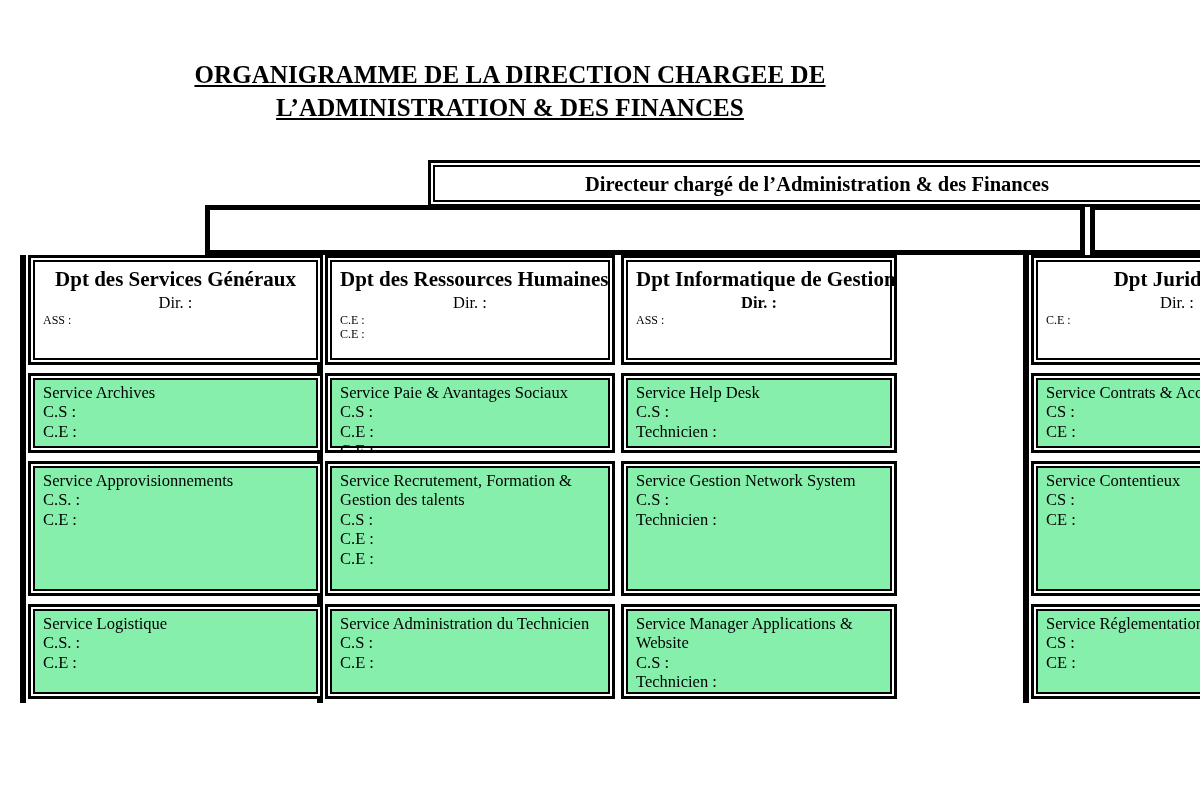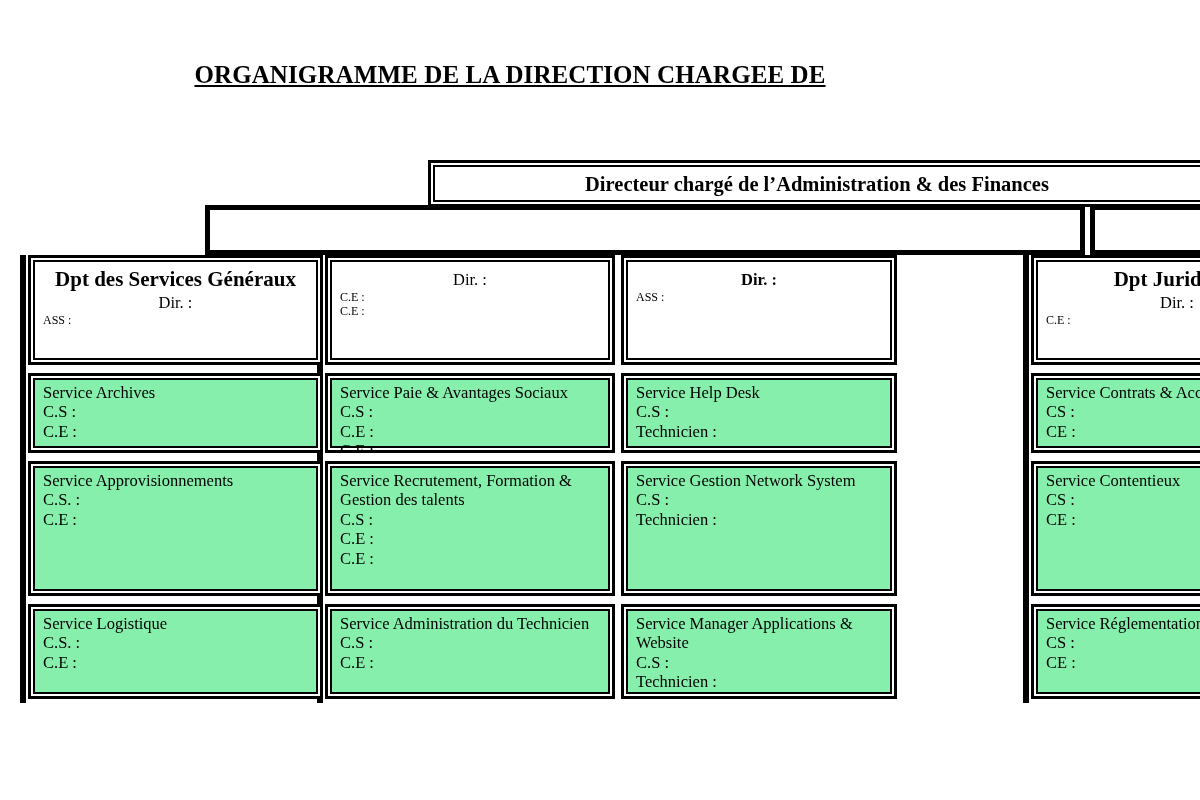--- a/index.html
+++ b/index.html
@@ -160,20 +160,21 @@
 
   .h-80  { height: 80px;  }
   .h-135 { height: 135px; }
   .h-95  { height: 95px;  }
 </style>
 </head>
 <body>
 
 <div class="chart-title">
   <span class="line">ORGANIGRAMME DE LA DIRECTION CHARGEE DE</span>
+  <span class="line">L’ADMINISTRATION &amp; DES FINANCES</span>
 </div>
 
 <div class="stem" id="stem-root"></div>
 
 <div class="dbox" id="director-box">
   <div class="dir-label">Directeur chargé de l’Administration &amp; des Finances</div>
 </div>
 
 <div class="rail" id="rail-left"></div>
 <div class="rail" id="rail-right"></div>
@@ -199,20 +200,21 @@
       <div class="svc-role">C.E :</div>
     </div>
     <div class="svc h-95">
       <div class="svc-name">Service Logistique</div>
       <div class="svc-role">C.S. :</div>
       <div class="svc-role">C.E :</div>
     </div>
   </div>
 <div class="dept-col" id="col-1">
     <div class="dept-head">
+      <div class="dept-name">Dpt des Ressources Humaines</div>
       <div class="dept-dir">Dir. :</div>
       <div class="dept-role">C.E :</div>
       <div class="dept-role">C.E :</div>
     </div>
     <div class="svc h-80">
       <div class="svc-name">Service Paie &amp; Avantages Sociaux</div>
       <div class="svc-role">C.S :</div>
       <div class="svc-role">C.E :</div>
       <div class="svc-role">C.E :</div>
     </div>
@@ -223,20 +225,21 @@
       <div class="svc-role">C.E :</div>
     </div>
     <div class="svc h-95">
       <div class="svc-name">Service Administration du Technicien</div>
       <div class="svc-role">C.S :</div>
       <div class="svc-role">C.E :</div>
     </div>
   </div>
 <div class="dept-col" id="col-2">
     <div class="dept-head">
+      <div class="dept-name">Dpt Informatique de Gestion</div>
       <div class="dept-dir bold">Dir. :</div>
       <div class="dept-role">ASS :</div>
     </div>
     <div class="svc h-80">
       <div class="svc-name">Service Help Desk</div>
       <div class="svc-role">C.S :</div>
       <div class="svc-role">Technicien :</div>
     </div>
     <div class="svc h-135">
       <div class="svc-name">Service Gestion Network System</div>

